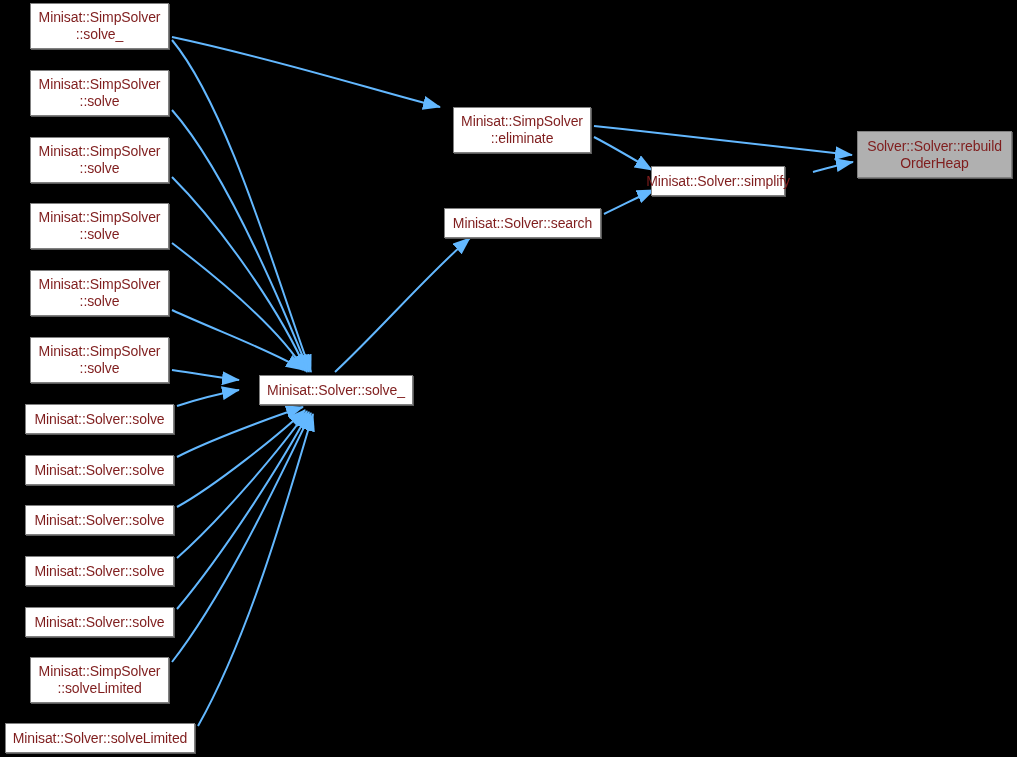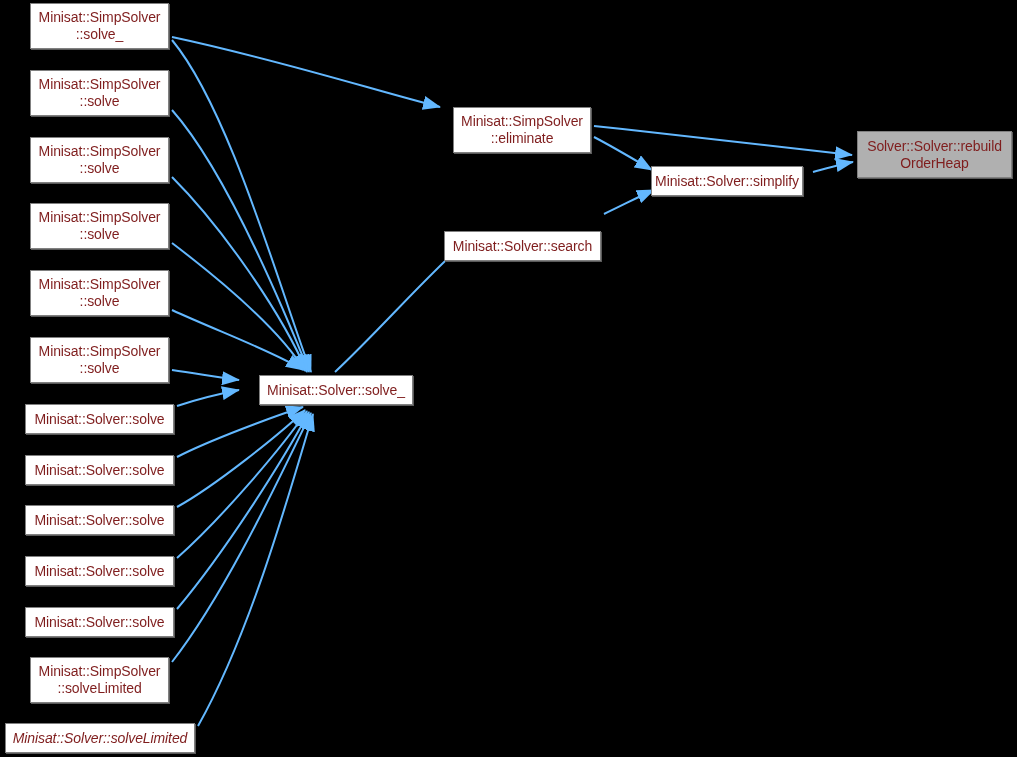--- a/index.html
+++ b/index.html
@@ -88,22 +88,22 @@
 ::solve</div>
       <div class="node" style="left: 30px; top: 337px; width: 139px; height: 46px; background: rgb(255, 255, 255); border-color: rgb(128, 128, 128);">Minisat::SimpSolver
 ::solve</div>
       <div class="node" style="left: 25px; top: 404px; width: 149px; height: 30px; background: rgb(255, 255, 255); border-color: rgb(128, 128, 128);">Minisat::Solver::solve</div>
       <div class="node" style="left: 25px; top: 455px; width: 149px; height: 30px; background: rgb(255, 255, 255); border-color: rgb(128, 128, 128);">Minisat::Solver::solve</div>
       <div class="node" style="left: 25px; top: 505px; width: 149px; height: 30px; background: rgb(255, 255, 255); border-color: rgb(128, 128, 128);">Minisat::Solver::solve</div>
       <div class="node" style="left: 25px; top: 556px; width: 149px; height: 30px; background: rgb(255, 255, 255); border-color: rgb(128, 128, 128);">Minisat::Solver::solve</div>
       <div class="node" style="left: 25px; top: 607px; width: 149px; height: 30px; background: rgb(255, 255, 255); border-color: rgb(128, 128, 128);">Minisat::Solver::solve</div>
       <div class="node" style="left: 30px; top: 657px; width: 139px; height: 46px; background: rgb(255, 255, 255); border-color: rgb(128, 128, 128);">Minisat::SimpSolver
 ::solveLimited</div>
-      <div class="node" style="left: 5px; top: 723px; width: 190px; height: 30px; background: rgb(255, 255, 255); border-color: rgb(128, 128, 128); font-style: italic;">Minisat::Solver::solveLimited</div>
+      <div class="node" style="left: 5px; top: 723px; width: 190px; height: 30px; background: rgb(255, 255, 255); border-color: rgb(128, 128, 128);">Minisat::Solver::solveLimited</div>
       <div class="node" style="left: 243px; top: 375px; width: 154px; height: 30px; background: rgb(255, 255, 255); border-color: rgb(128, 128, 128); margin-left: 16px;">Minisat::Solver::solve_</div>
       <div class="node" style="left: 453px; top: 107px; width: 138px; height: 46px; background: rgb(255, 255, 255); border-color: rgb(128, 128, 128);">Minisat::SimpSolver
 ::eliminate</div>
-      <div class="node" style="left: 444px; top: 208px; width: 157px; height: 30px; background: rgb(255, 255, 255); border-color: rgb(128, 128, 128); margin-top: 23px;">Minisat::Solver::search</div>
-      <div class="node" style="left: 651px; top: 166px; width: 152px; height: 30px; background: rgb(255, 255, 255); border-color: rgb(128, 128, 128);">Minisat::Solver::simplify</div>
+      <div class="node" style="left: 444px; top: 208px; width: 157px; height: 30px; background: rgb(255, 255, 255); border-color: rgb(128, 128, 128);">Minisat::Solver::search</div>
+      <div class="node" style="left: 651px; top: 166px; width: 134px; height: 30px; background: rgb(255, 255, 255); border-color: rgb(128, 128, 128);">Minisat::Solver::simplify</div>
       <div class="node highlight" style="left: 857px; top: 131px; width: 155px; height: 47px; background: rgb(176, 176, 176); border-color: rgb(128, 128, 128);">Solver::Solver::rebuild
 OrderHeap</div>
     </div>
 </div>
 
 </body></html>

